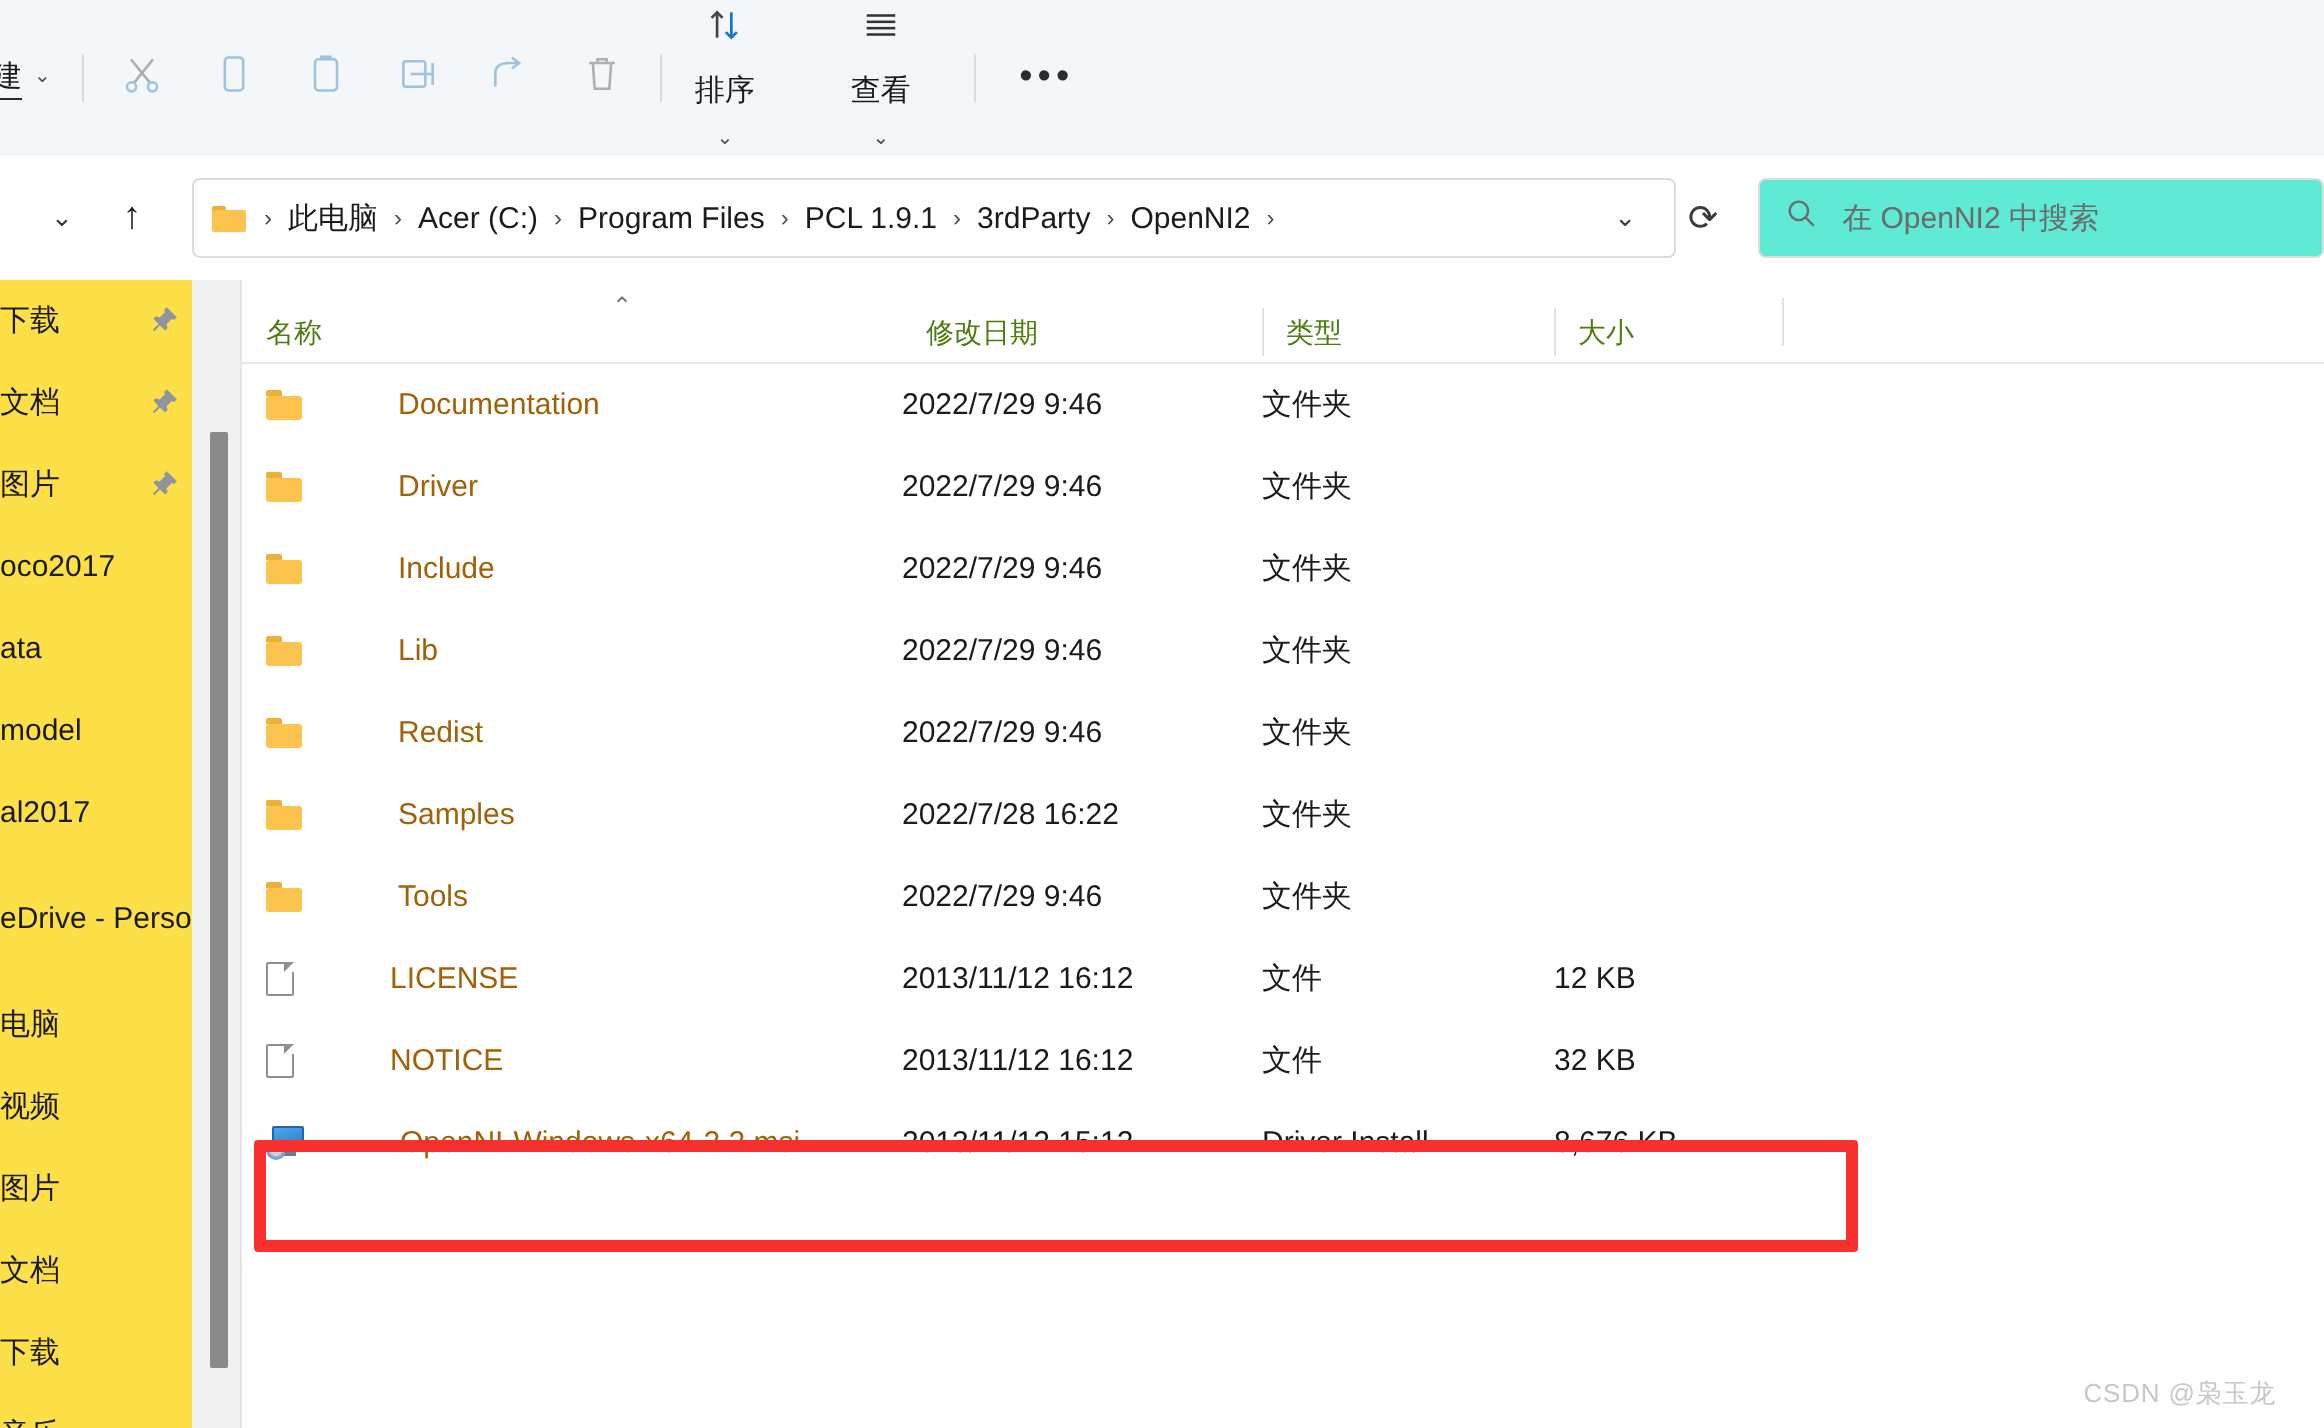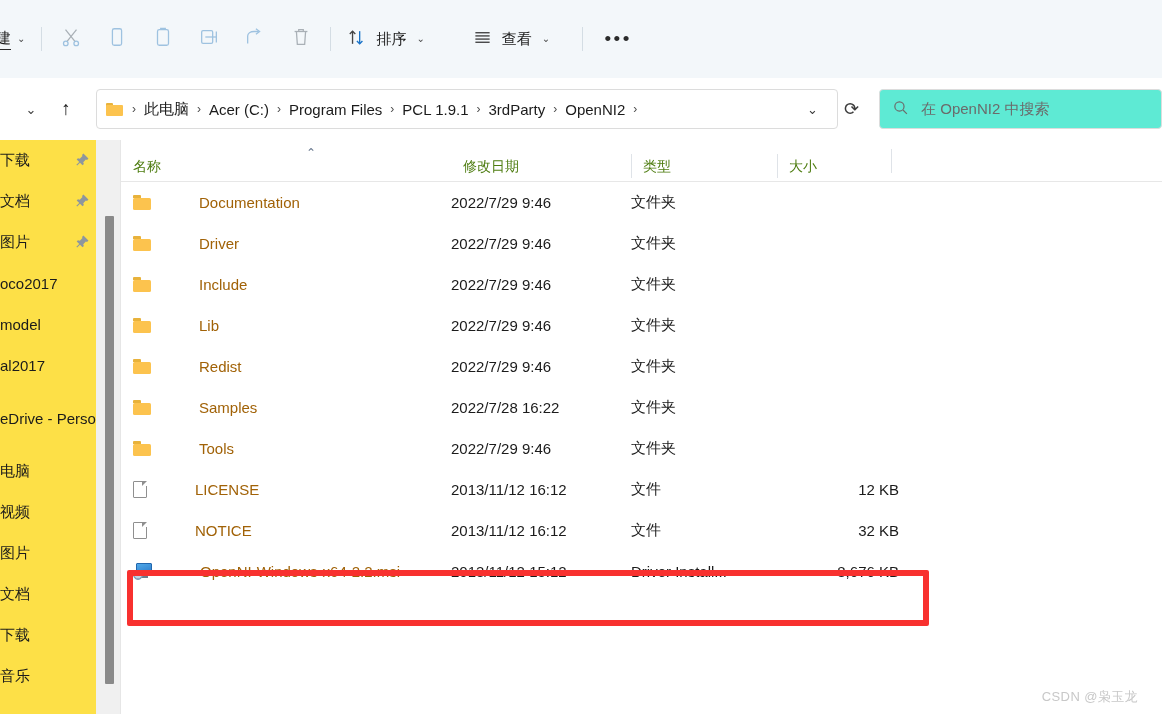--- a/index.html
+++ b/index.html
@@ -26,20 +26,21 @@
   .tb-new .lbl { border-bottom: 1px solid #2a2a2a; padding-bottom:1px; }
   .tb-sep { width: 1px; height: 24px; background: #d4dde4; margin: 0 6px; }
   .tb-btn {
     width: 46px; height: 36px;
     display: flex; align-items: center; justify-content: center;
     border-radius: 4px;
   }
   .tb-btn.wide {
     width: auto; padding: 0 10px; gap: 10px; font-size: 15px; color: #1b1b1b;
     white-space: nowrap;
+    flex-direction: column;
   }
   .chev { font-size: 10px; color: #4a4a4a; line-height: 1; }
   .dots { letter-spacing: 2.5px; font-size: 19px; color: #2b2b2b; line-height: 0.6; }
 
   
   .addressrow {
     position: absolute; left: 0; top: 78px; width: 1162px; height: 62px;
     background: #ffffff; display: flex; align-items: center;
   }
   .nav-chev { width: 34px; text-align: center; color: #3a3a3a; font-size: 13px; margin-left: 14px; }
@@ -135,21 +136,21 @@
   }
 
   .rows { position: relative; }
   .row {
     height: 41px; display: flex; align-items: center;
     position: relative; font-size: 15px;
   }
   .c-name { width: 330px; display: flex; align-items: center; padding-left: 12px; gap: 10px; }
   .c-date { width: 180px; color: #1b1b1b; }
   .c-type { width: 146px; color: #1b1b1b; white-space: nowrap; overflow: hidden; }
-  .c-size { width: 130px; text-align: right; color: #1b1b1b; padding-right: 8px; }
+  .c-size { width: 130px; color: #1b1b1b; padding-right: 8px; }
   .name-txt { color: #a16207; white-space: nowrap; margin-left: 38px; }
 
   
   .ico-folder { width: 18px; height: 15px; position: relative; flex: none; }
   .ico-folder::before {
     content:""; position:absolute; left:0; top:0px; width:8px; height:3px;
     background:#e8b23b; border-radius:1px 1px 0 0;
   }
   .ico-folder::after {
     content:""; position:absolute; left:0; top:2.5px; width:18px; height:12px;
@@ -353,20 +354,23 @@
             </svg></span>
         </div>
         <div class="sb-item">
           <span class="txt">图片</span>
           <span class="sb-pin"><svg width="15" height="15" viewBox="0 0 24 24" fill="#8d969e">
               <path d="M13.5 2.5l8 8-2.2 2.2-1.9-.7-4.2 4.2.9 3-2 2-4.1-4.1-4.6 4.6-1.2-1.2 4.6-4.6L2.7 11.8l2-2 3 .9 4.2-4.2-.7-1.9z"></path>
             </svg></span>
         </div>
         <div class="sb-item">
           <span class="txt">oco2017</span>
+        </div>
+        <div class="sb-item">
+          <span class="txt">ata</span>
         </div>
         <div class="sb-item">
           <span class="txt">model</span>
         </div>
         <div class="sb-item">
           <span class="txt">al2017</span>
         </div>
         <div class="sb-gap"></div>
         <div class="sb-item">
           <span class="txt">eDrive - Perso</span>

